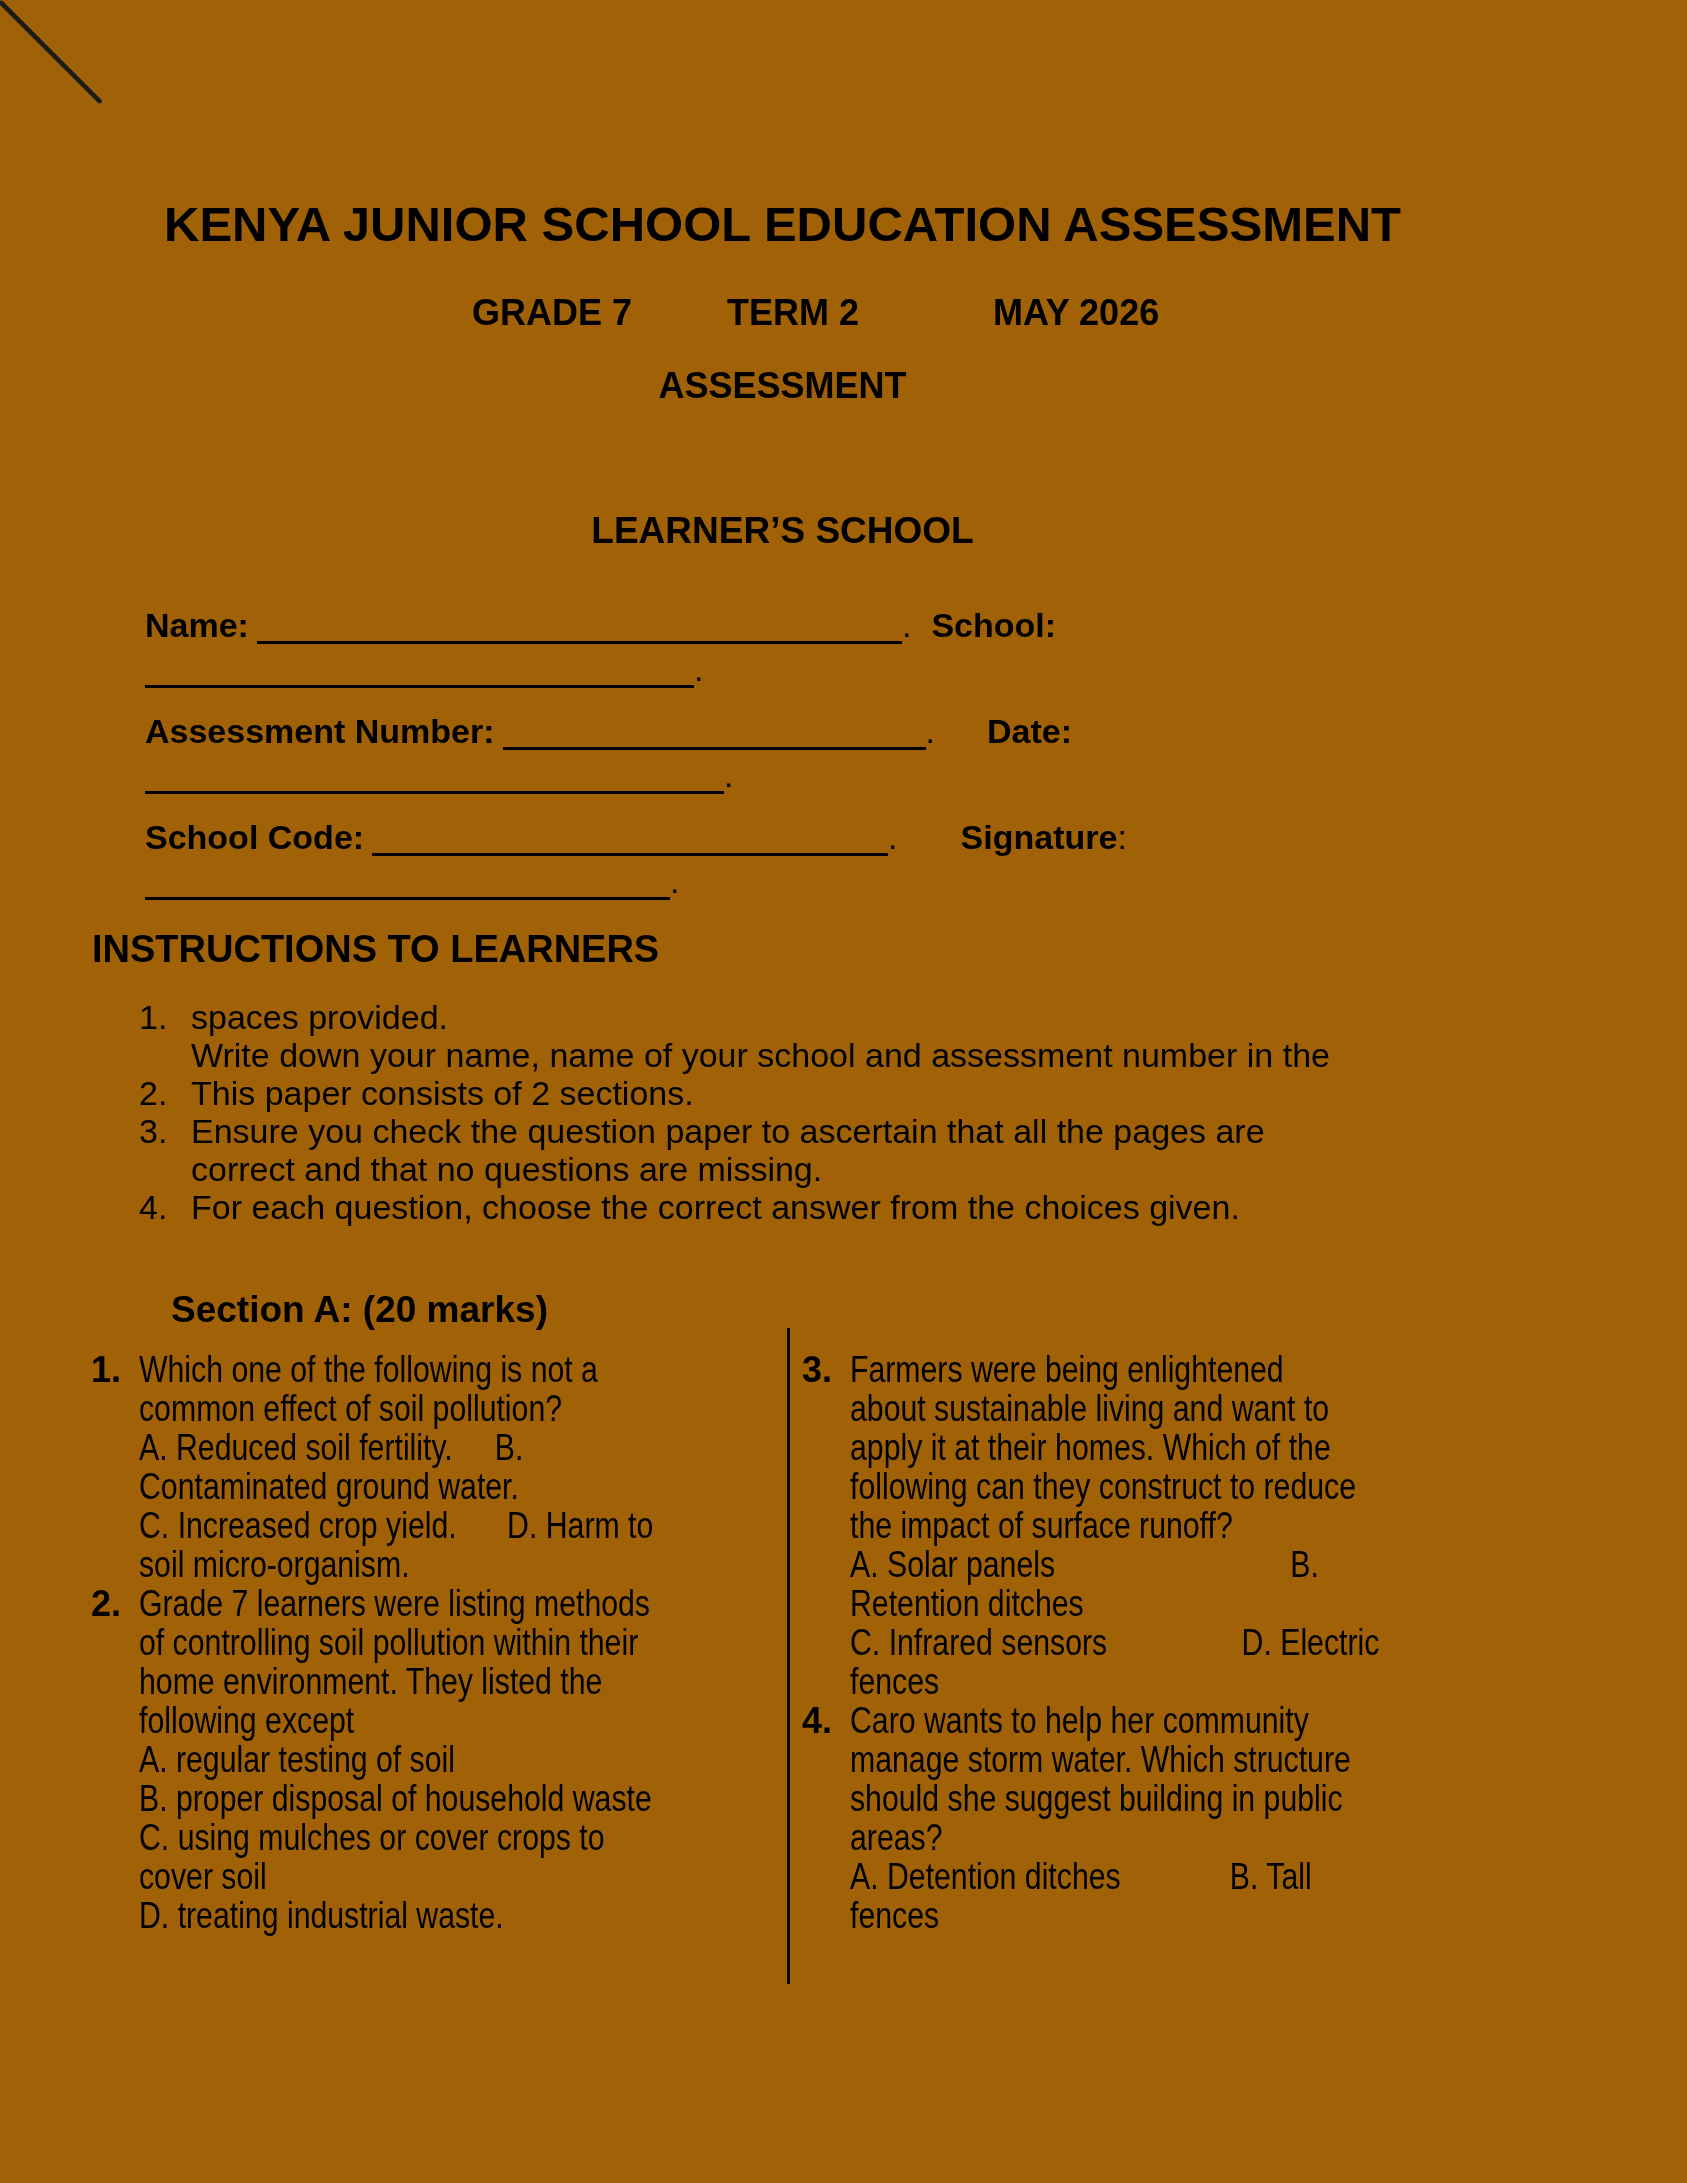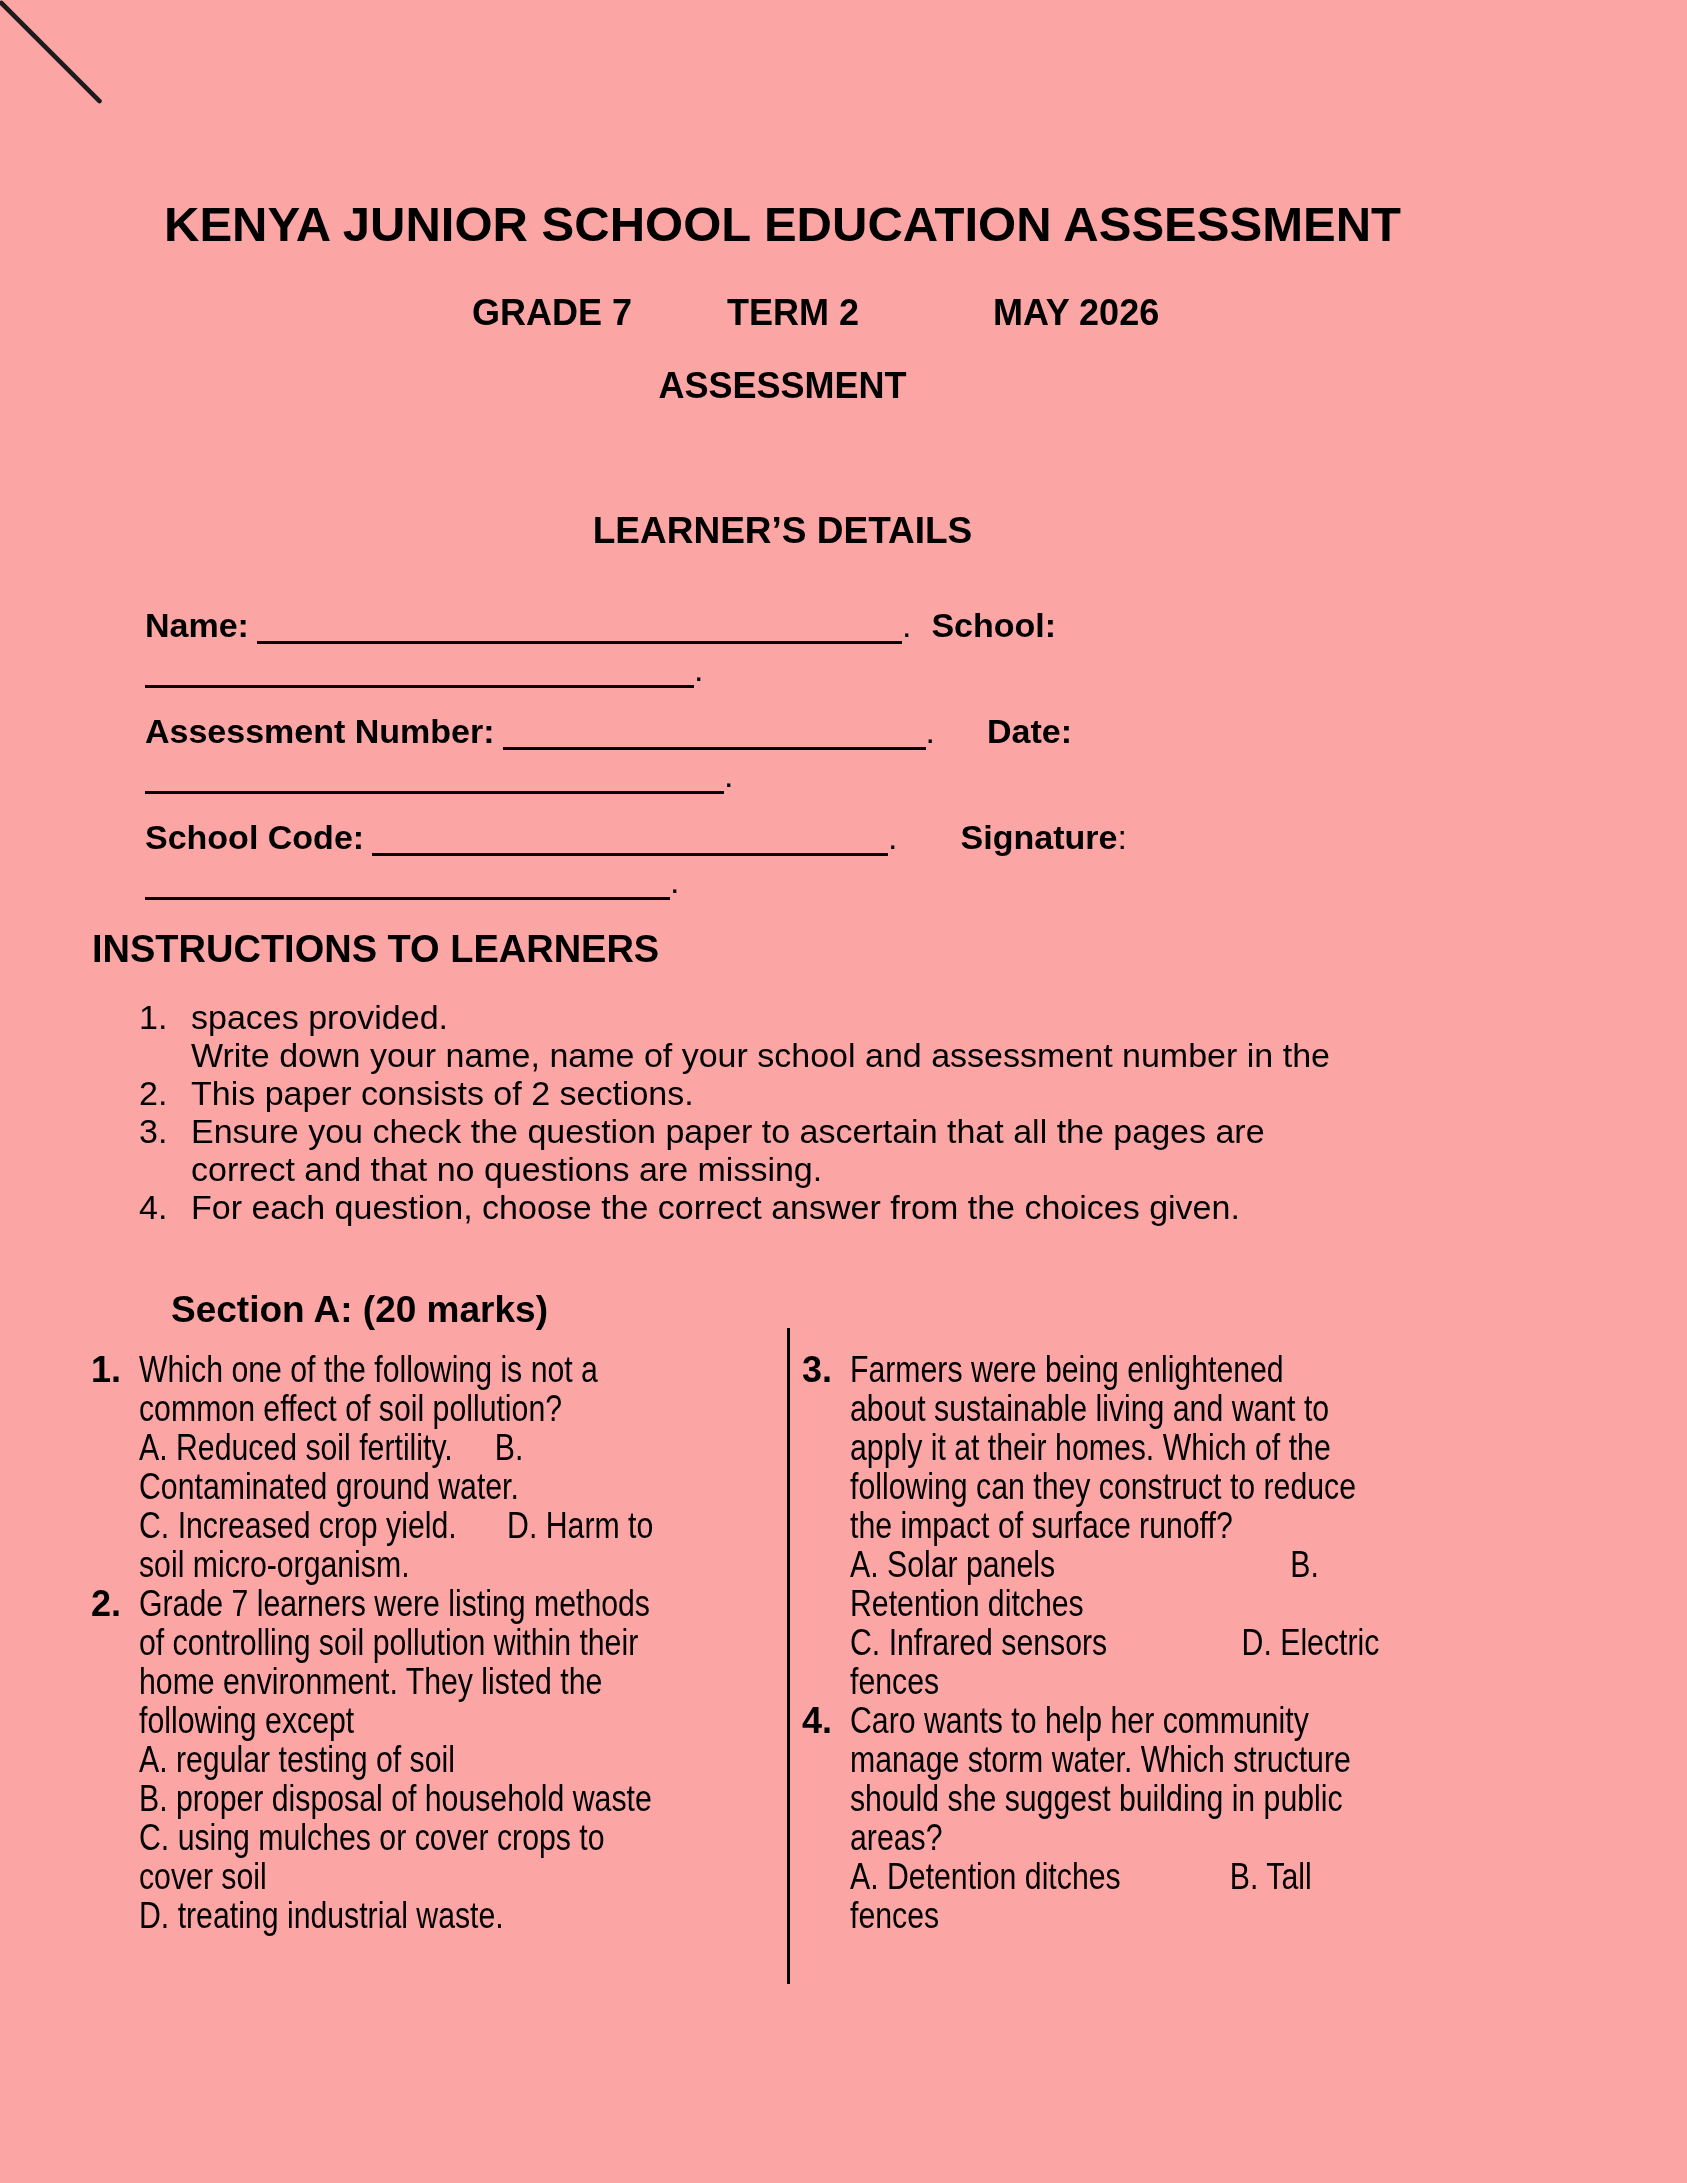--- a/index.html
+++ b/index.html
@@ -1,19 +1,19 @@
 <!DOCTYPE html>
 <html style="font-size:10.6px"><head>
 <meta charset="utf-8">
 <style>
   html,body{margin:0;padding:0;background:#e8e8e8;}
   .page{
     position:relative;
     width:1687px;height:2183px;
-    background:#fca5a5;
+    background:#a16207;
     color:#000000;
     font-family:"Liberation Sans",sans-serif;
     overflow:hidden;
   }
   .b{font-weight:bold;}
   
   .hline{position:absolute;left:0;width:1565px;text-align:center;margin:0;}
   .title{top:196px;font-size:49px;font-weight:bold;letter-spacing:0;}
   .grade-row{position:absolute;left:472px;top:292px;font-size:36px;font-weight:bold;white-space:nowrap;}
   .grade-gap1{display:inline-block;width:95px;}
@@ -63,21 +63,21 @@
 
   <h1 class="hline title">KENYA JUNIOR SCHOOL EDUCATION ASSESSMENT</h1>
 
   <div class="grade-row">
     <span>GRADE 7</span><span class="grade-gap1"></span><span>TERM 2</span><span class="grade-gap2"></span><span>MAY 2026</span>
   </div>
 
   <div class="hline subject">ASSESSMENT</div>
 
 
-  <div class="hline details-heading">LEARNER’S DETAILS</div>
+  <div class="hline details-heading">LEARNER’S SCHOOL</div>
 
   <p class="detail d1">
     <span class="b">Name:</span><span class="uline u1a"></span><span>.</span><span class="dgap1"></span><span class="b">School:</span>
     <br>
     <span class="uline u1b"></span><span>.</span>
   </p>
 
   <p class="detail d2">
     <span class="b">Assessment Number:</span><span class="uline u2a"></span><span>.</span><span class="dgap2"></span><span class="b">Date:</span>
     <br>

